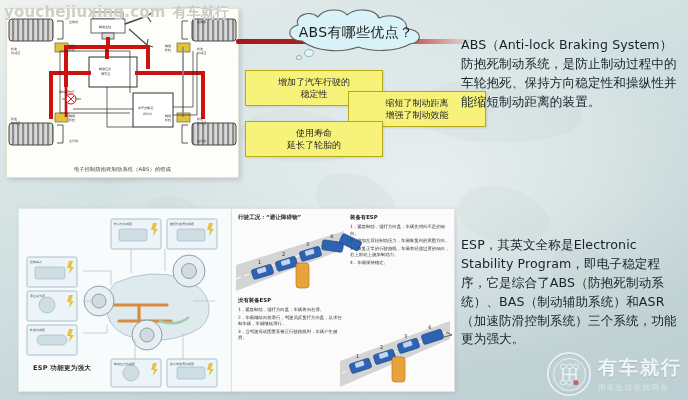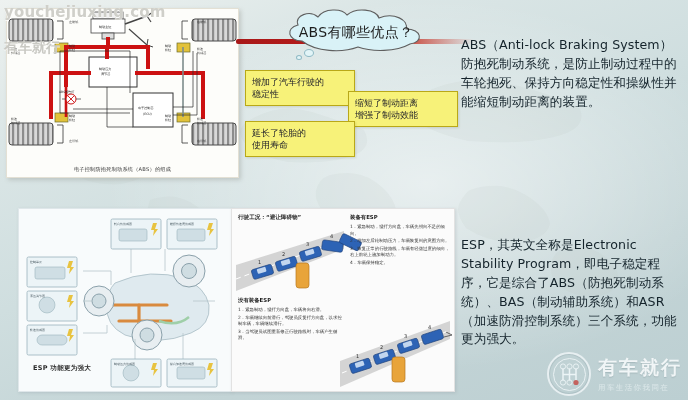--- a/index.html
+++ b/index.html
@@ -13,22 +13,22 @@
     background:
       radial-gradient(ellipse 520px 300px at 62% 46%, rgba(255,255,255,.55) 0%, rgba(255,255,255,0) 62%),
       linear-gradient(160deg,#eef2f0 0%,#dbe6e6 22%,#cfdedf 48%,#c3d4d6 74%,#bccfd2 100%);
   }
   
   .worldmap{position:absolute;inset:0;opacity:.26;pointer-events:none;}
   .worldmap svg{width:100%;height:100%;}
 
   
   .wm-top{
-    position:absolute;left:4px;top:3px;display:flex;align-items:baseline;gap:18px;
-    z-index:40;pointer-events:none;flex-direction:column;
+    position:absolute;left:4px;top:3px;display:flex;align-items:baseline;gap:7px;
+    z-index:40;pointer-events:none;
   }
   .wm-top .en{
     font-size:15px;font-weight:bold;letter-spacing:.2px;color:#cfcfc9;
     text-shadow:0 1px 0 rgba(255,255,255,.75);
   }
   .wm-top .cn{
     font-size:14px;font-weight:bold;color:#c9c9c3;
     text-shadow:0 1px 0 rgba(255,255,255,.7);
   }
 
@@ -57,22 +57,22 @@
   .bubble svg{position:absolute;inset:0;width:100%;height:100%;}
   .bubble .btxt{
     position:absolute;left:0;right:0;top:16px;text-align:center;
     font-size:14px;color:#1c1c1c;letter-spacing:.3px;
   }
   .bdot{position:absolute;border:1px solid #8fb9c4;border-radius:50%;background:#e2f4f7;z-index:8;}
 
   
   .ybox{
     position:absolute;background:#f7f279;border:1px solid #b9a818;
-    color:#24242a;line-height:1.35;
-    font-size:9px;padding:5px 6px;z-index:9;
+    color:#24242a;text-align:center;line-height:1.35;
+    font-size:9px;padding:5px 20px;z-index:9;
     box-shadow:1px 1px 2px rgba(120,120,60,.2);
   }
   .ybox span{display:block;}
   #ybox1{left:245px;top:70px;width:96px;}
   #ybox2{left:348px;top:91px;width:96px;}
   #ybox3{left:245px;top:121px;width:96px;}
 
   
   .rtext{
     position:absolute;z-index:12;color:#14232b;
@@ -292,22 +292,22 @@
 
   <div class="ybox" id="ybox1">
     <span>增加了汽车行驶的</span>
     <span>稳定性</span>
   </div>
   <div class="ybox" id="ybox2">
     <span>缩短了制动距离</span>
     <span>增强了制动效能</span>
   </div>
   <div class="ybox" id="ybox3">
+    <span>使用寿命</span>
     <span>延长了轮胎的</span>
-    <span>使用寿命</span>
   </div>
 
   <div class="rtext" id="abs-text">ABS（Anti-lock Braking System）防抱死制动系统，是防止制动过程中的车轮抱死、保持方向稳定性和操纵性并能缩短制动距离的装置。</div>
 
   <div class="rtext" id="esp-text">ESP，其英文全称是Electronic Stability Program，即电子稳定程序，它是综合了ABS（防抱死制动系统）、BAS（制动辅助系统）和ASR（加速防滑控制系统）三个系统，功能更为强大。</div>
 
   <div class="card-esp">
     <svg viewBox="0 0 212 182" style="width:212px;height:182px;" aria-hidden="true">
       <rect width="212" height="182" fill="#f8fbfc"></rect>
 

